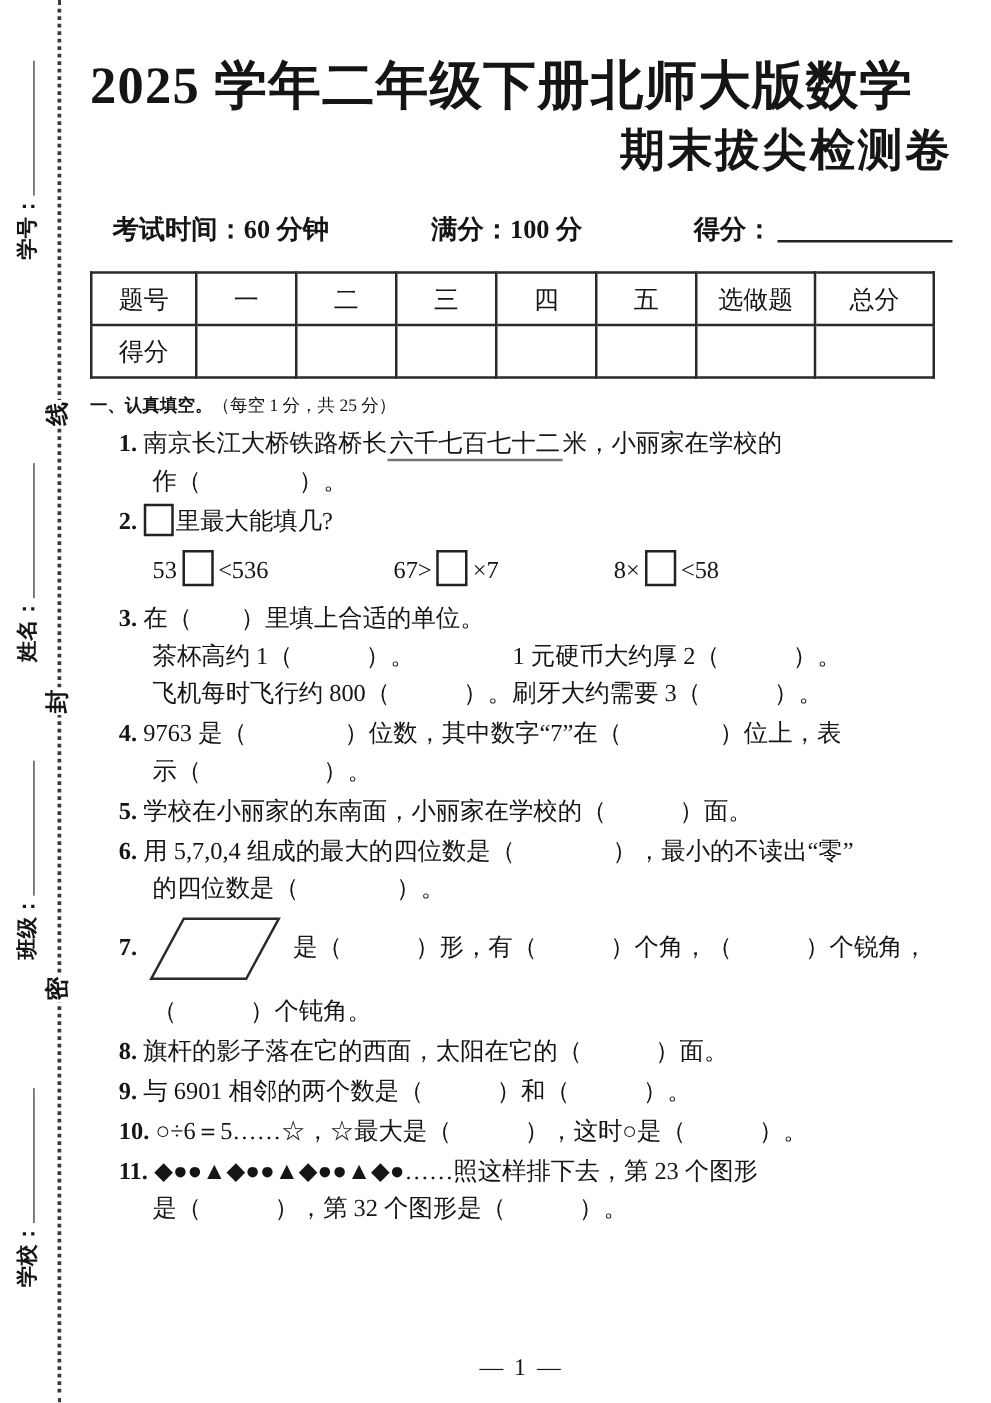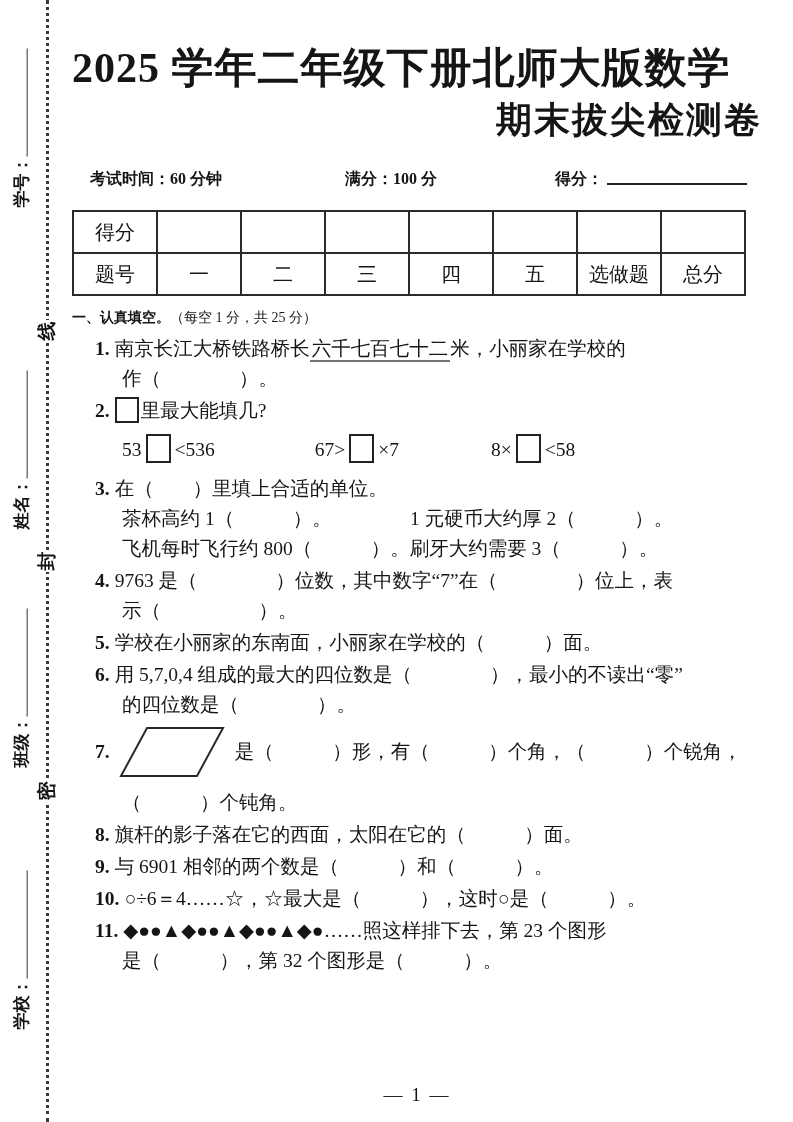--- a/index.html
+++ b/index.html
@@ -16,21 +16,21 @@
     text-align:center; background:#fff; font-size:19px; font-weight:bold;
     transform:rotate(-90deg); }
   .field { position:absolute; left:21px; transform:translate(-50%,-50%) rotate(-90deg);
     white-space:nowrap; font-size:17px; font-weight:bold; }
   .fline { display:inline-block; width:108px; height:1.1em;
     border-bottom:1.5px solid #333; vertical-align:baseline; }
   
   .content { position:absolute; left:72px; top:0; width:690px; }
   .title1 { margin-top:40px; text-align:left; font-size:42px; font-weight:bold; letter-spacing:1px; }
   .title2 { margin-top:0; text-align:right; font-size:36px; font-weight:bold; letter-spacing:2px; }
-  .info-row { margin-top:24px; display:flex; align-items:flex-start; font-size:16px;
+  .info-row { margin-top:24px; display:flex; align-items:center; font-size:21px;
     font-weight:bold; padding-left:18px; }
   .info-item1 { width:255px; } .info-item2 { width:210px; }
   .score-line { display:inline-block; width:140px; height:1em; border-bottom:2px solid #222;
     margin-left:4px; }
   table.score { margin-top:20px; width:674px; border-collapse:collapse; table-layout:fixed;
     font-size:20px; }
   table.score td { border:2px solid #2a2a2a; height:42px; text-align:center; vertical-align:middle; }
   .c0 { width:84px; } .cn { width:80px; } .cw { width:95px; }
   .sec-head { margin-top:13px; font-size:14px; }
   .sec-head b { font-weight:bold; }
@@ -83,39 +83,39 @@
     <div class="info-row">
       <span class="info-item1">考试时间：60 分钟</span>
       <span class="info-item2">满分：100 分</span>
       <span>得分：</span>
       <span class="score-line"></span>
     </div>
 
     <table class="score">
       <tbody>
           <tr>
-        <td>得分</td>
-        <td></td>
-        <td></td>
-        <td></td>
-        <td></td>
-        <td></td>
-        <td></td>
-        <td></td>
-      </tr>
-      <tr>
         <td class="c0">题号</td>
         <td class="cn">一</td>
         <td class="cn">二</td>
         <td class="cn">三</td>
         <td class="cn">四</td>
         <td class="cn">五</td>
         <td class="cw">选做题</td>
         <td class="cw">总分</td>
       </tr>
+      <tr>
+        <td>得分</td>
+        <td></td>
+        <td></td>
+        <td></td>
+        <td></td>
+        <td></td>
+        <td></td>
+        <td></td>
+      </tr>
     </tbody>
       </table>
 
     <div class="sec-head">
       <b>一、认真填空。</b><span>（每空 1 分，共 25 分）</span>
     </div>
 
     <div class="qs">
 
       <div class="q">
@@ -178,21 +178,21 @@
 
       <div class="q">
         <span class="qno">8.</span><span>旗杆的影子落在它的西面，太阳在它的（　　　）面。</span>
       </div>
 
       <div class="q">
         <span class="qno">9.</span><span>与 6901 相邻的两个数是（　　　）和（　　　）。</span>
       </div>
 
       <div class="q">
-        <span class="qno">10.</span><span>○÷6＝4……☆，☆最大是（　　　），这时○是（　　　）。</span>
+        <span class="qno">10.</span><span>○÷6＝5……☆，☆最大是（　　　），这时○是（　　　）。</span>
       </div>
 
       <div class="q">
         <div>
           <span class="qno">11.</span><span>◆●●▲◆●●▲◆●●▲◆●……照这样排下去，第 23 个图形</span>
         </div>
         <div class="cont">是（　　　），第 32 个图形是（　　　）。</div>
       </div>
     </div>
   </div>

